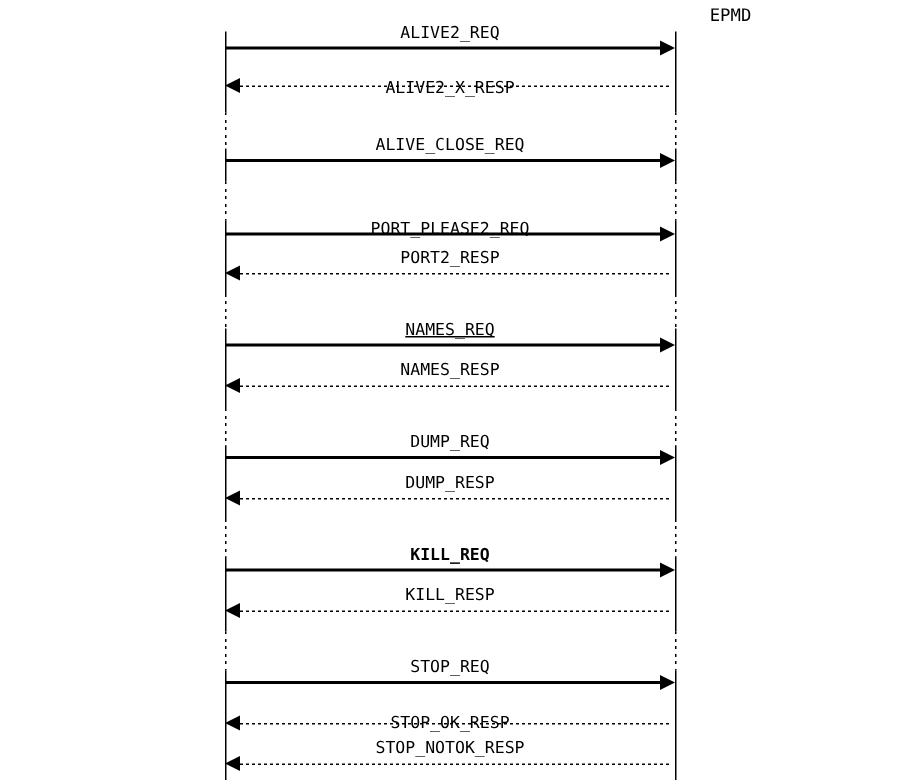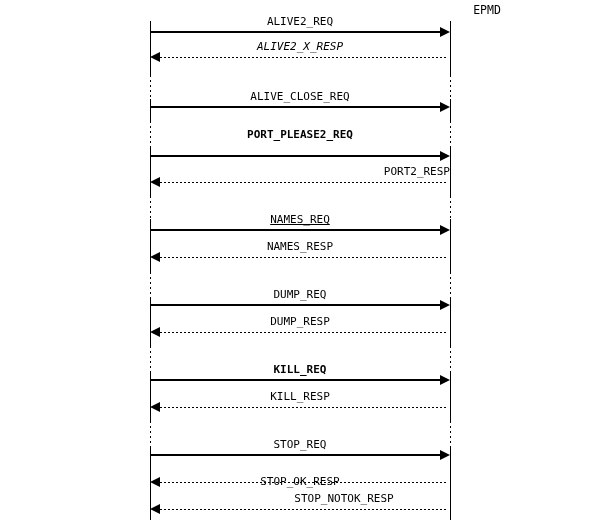--- a/index.html
+++ b/index.html
@@ -104,36 +104,36 @@
     </div>
   <div id="messages">
       <div>
         <div class="shaft solid" style="left: 150px; width: 290px; top: 31px;"></div>
         <div class="head right" style="left: 440px; top: 27px;"></div>
         <div class="msg-label" style="top: 15px;">ALIVE2_REQ</div>
       </div>
       <div>
         <div class="shaft dotted" style="left: 160px; width: 287px; top: 57px;"></div>
         <div class="head left" style="left: 150px; top: 52px;"></div>
-        <div class="msg-label" style="top: 40px; font-style: italic;">ALIVE2_X_RESP</div>
+        <div class="msg-label" style="top: 52px;">ALIVE2_X_RESP</div>
       </div>
       <div>
         <div class="shaft solid" style="left: 150px; width: 290px; top: 106px;"></div>
         <div class="head right" style="left: 440px; top: 102px;"></div>
         <div class="msg-label" style="top: 90px;">ALIVE_CLOSE_REQ</div>
       </div>
       <div>
         <div class="shaft solid" style="left: 150px; width: 290px; top: 155px;"></div>
         <div class="head right" style="left: 440px; top: 151px;"></div>
-        <div class="msg-label" style="top: 128px; font-weight: bold;">PORT_PLEASE2_REQ</div>
+        <div class="msg-label" style="top: 146px;">PORT_PLEASE2_REQ</div>
       </div>
       <div>
         <div class="shaft dotted" style="left: 160px; width: 287px; top: 182px;"></div>
         <div class="head left" style="left: 150px; top: 177px;"></div>
-        <div class="msg-label" style="top: 165px; text-align: right;">PORT2_RESP</div>
+        <div class="msg-label" style="top: 165px;">PORT2_RESP</div>
       </div>
       <div>
         <div class="shaft solid" style="left: 150px; width: 290px; top: 229px;"></div>
         <div class="head right" style="left: 440px; top: 225px;"></div>
         <div class="msg-label" style="top: 213px; text-decoration: underline;">NAMES_REQ</div>
       </div>
       <div>
         <div class="shaft dotted" style="left: 160px; width: 287px; top: 257px;"></div>
         <div class="head left" style="left: 150px; top: 252px;"></div>
         <div class="msg-label" style="top: 240px;">NAMES_RESP</div>
@@ -164,16 +164,16 @@
         <div class="msg-label" style="top: 438px;">STOP_REQ</div>
       </div>
       <div>
         <div class="shaft dotted" style="left: 160px; width: 287px; top: 482px;"></div>
         <div class="head left" style="left: 150px; top: 477px;"></div>
         <div class="msg-label" style="top: 475px; text-align: center;">STOP_OK_RESP</div>
       </div>
       <div>
         <div class="shaft dotted" style="left: 160px; width: 287px; top: 509px;"></div>
         <div class="head left" style="left: 150px; top: 504px;"></div>
-        <div class="msg-label" style="top: 492px; margin-left: 44px;">STOP_NOTOK_RESP</div>
+        <div class="msg-label" style="top: 492px;">STOP_NOTOK_RESP</div>
       </div>
     </div>
 </div>
 
 </body></html>

